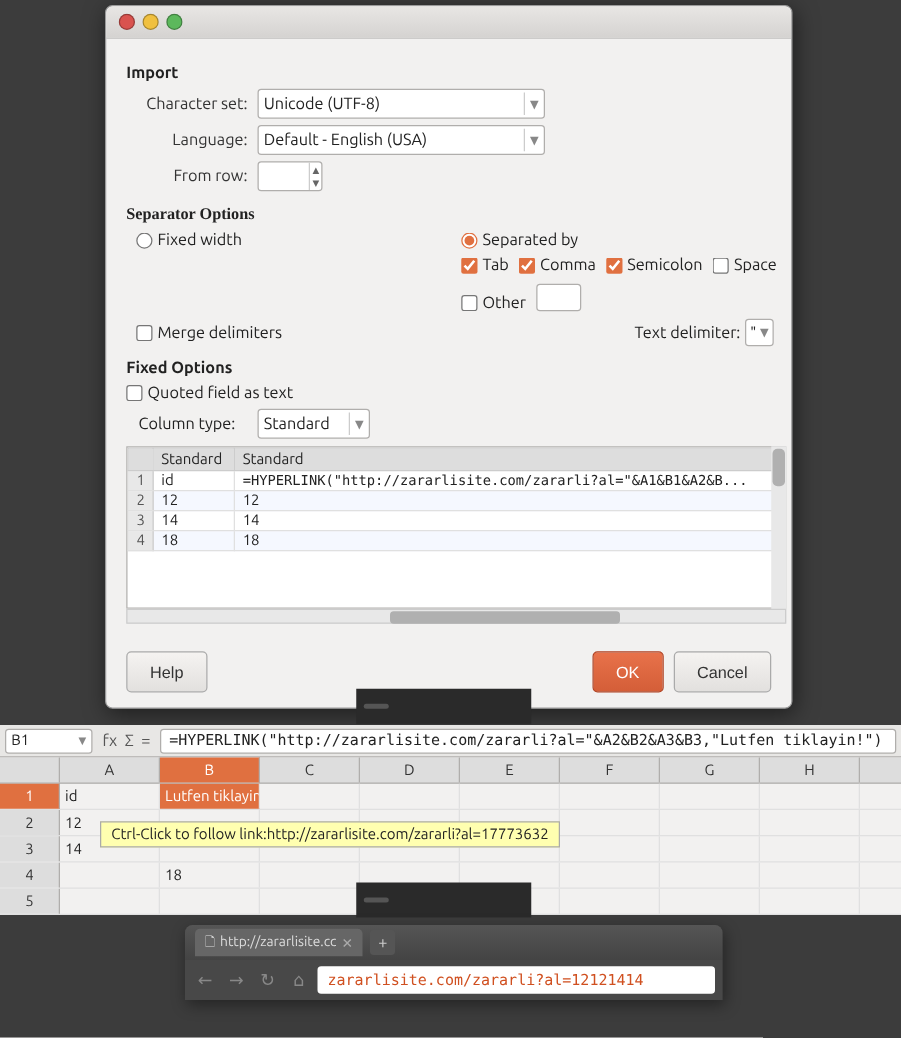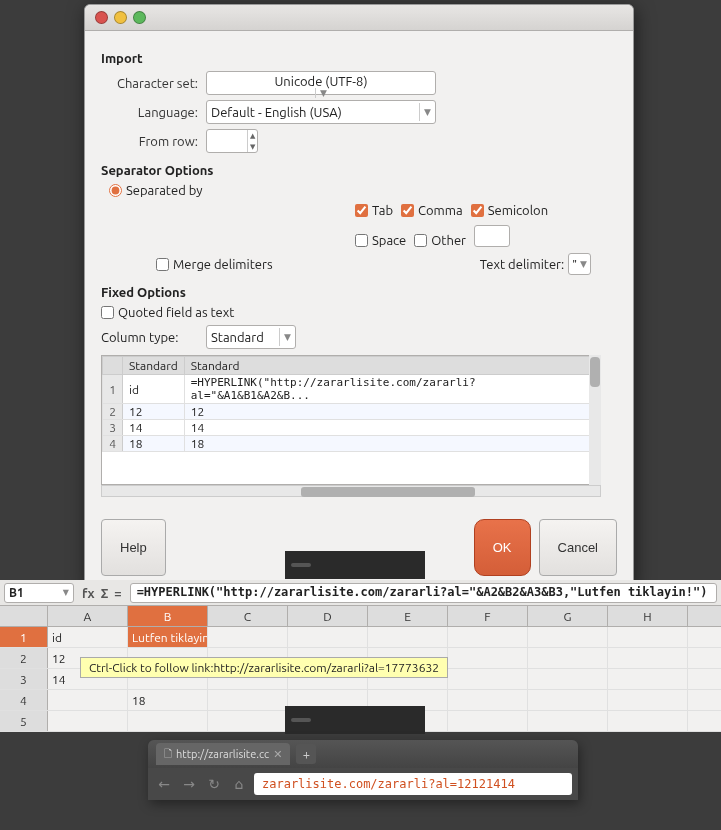--- a/index.html
+++ b/index.html
@@ -43,21 +43,21 @@
     .win-btn.min   { background: #f0c040; }
     .win-btn.max   { background: #5cb85c; }
     .dialog-title {
       flex: 1;
       text-align: center;
       font-size: 13px;
       font-weight: bold;
       color: #333;
     }
     .dialog-body {
-      padding: 12px 32px 12px 16px;
+      padding: 12px 4px 12px 16px;
     }
     .section-label {
       font-weight: bold;
       font-size: 13px;
       margin-bottom: 6px;
       margin-top: 8px;
     }
     .form-row {
       display: flex;
       align-items: center;
@@ -202,21 +202,21 @@
 
     
     .fields-section { margin-top: 6px; }
     .col-type-row {
       display: flex;
       align-items: center;
       margin-bottom: 6px;
     }
     .col-type-label {
       width: 105px;
-      text-align: left;
+      text-align: center;
       padding-right: 8px;
     }
 
     
     .preview-table-wrapper {
       border: 1px solid #b0aeac;
       background: white;
       height: 130px;
       overflow: auto;
       position: relative;
@@ -266,33 +266,32 @@
     }
 
     
     .dialog-footer {
       display: flex;
       justify-content: space-between;
       align-items: center;
       padding: 10px 16px 12px 16px;
     }
     .btn {
-      padding: 20px 18px;
+      padding: 8px 18px;
       border-radius: 4px;
       border: 1px solid #aaa;
       font-size: 13px;
       cursor: pointer;
       background: linear-gradient(to bottom, #f5f3f1, #e2e0de);
       color: #333;
     }
     .btn-ok {
       background: linear-gradient(to bottom, #e8724a, #d45e38);
       border-color: #b04020;
       color: white;
-      border-radius: 10px;
     }
 
     
     .h-scroll {
       height: 12px;
       background: #e8e8e8;
       border: 1px solid #ccc;
       position: relative;
       margin-top: 0;
     }
@@ -314,21 +313,20 @@
       background: #f2f1f0;
     }
     .formula-bar {
       display: flex;
       align-items: center;
       background: #e8e7e5;
       border-bottom: 1px solid #b0aeac;
       padding: 2px 4px;
       gap: 4px;
       height: 26px;
-      font-weight: bold;
     }
     .cell-ref-box {
       width: 70px;
       border: 1px solid #b0aeac;
       border-radius: 3px;
       background: white;
       padding: 1px 4px;
       font-size: 12px;
       display: flex;
       align-items: center;
@@ -532,21 +530,21 @@
   <div class="dialog-titlebar">
     <div class="win-btn close"></div>
     <div class="win-btn min"></div>
     <div class="win-btn max"></div>
   </div>
   <div class="dialog-body">
 
     <div class="section-label">Import</div>
     <div class="form-row">
       <span class="form-label">Character set:</span>
-      <div class="select-box" style="min-width:230px;flex-direction:column;">
+      <div class="select-box" style="min-width:230px;">
         <span>Unicode (UTF-8)</span>
         <span class="select-arrow">▼</span>
       </div>
     </div>
     <div class="form-row">
       <span class="form-label">Language:</span>
       <div class="select-box" style="min-width:230px;">
         <span>Default - English (USA)</span>
         <span class="select-arrow">▼</span>
       </div>
@@ -555,24 +553,30 @@
       <span class="form-label">From row:</span>
       <div class="spinbox">
         <input type="text" style="">
         <div class="spinbox-arrows">
           <span>▲</span>
           <span>▼</span>
         </div>
       </div>
     </div>
 
-    <div class="section-label" style="margin-top:10px;">Separator Options</div>
+    <div class="section-label" style="margin-top:10px;font-family:Liberation Serif, serif;">Separator Options</div>
     <div class="sep-options-grid">
 
       <div class="sep-row">
+        <div class="sep-left">
+          <label class="radio-label">
+            <input type="radio" name="septype" style="">
+            <span>Fixed width</span>
+          </label>
+        </div>
         <div class="sep-right">
           <label class="radio-label">
             <input type="radio" name="septype" checked="" style="">
             <span>Separated by</span>
           </label>
         </div>
       </div>
 
       <div class="sep-row">
         <div class="sep-left"></div>
@@ -594,21 +598,21 @@
             <span>Space</span>
           </label>
           <label class="check-label">
             <input type="checkbox" style="">
             <span>Other</span>
           </label>
           <input class="other-input" type="text" style="">
         </div>
       </div>
 
-      <div class="sep-row" style="justify-content: flex-start; margin-left: 47px;">
+      <div class="sep-row" style="justify-content: flex-start;">
         <div>
           <label class="check-label">
             <input type="checkbox" style="">
             <span>Merge delimiters</span>
           </label>
         </div>
         <div class="text-delim-row">
           <span>Text delimiter:</span>
           <div class="text-delim-select">
             <span>"</span>

